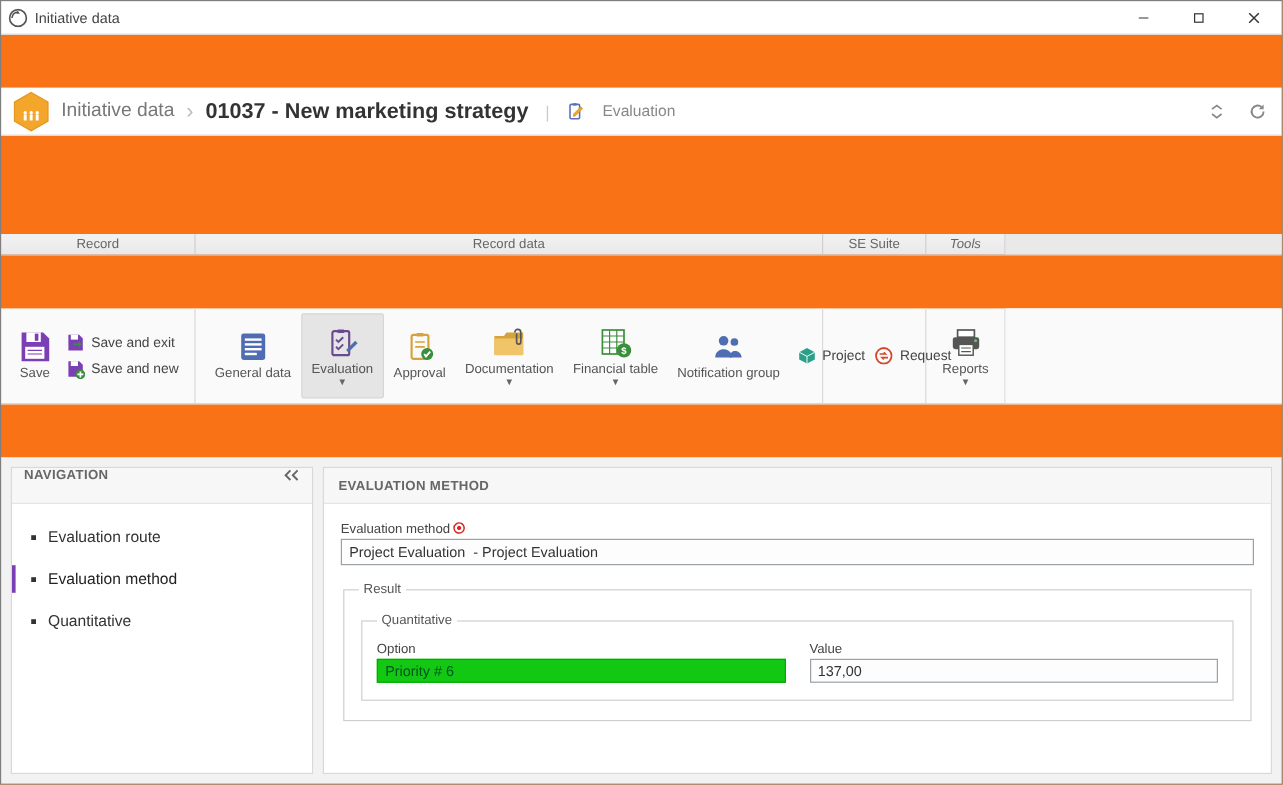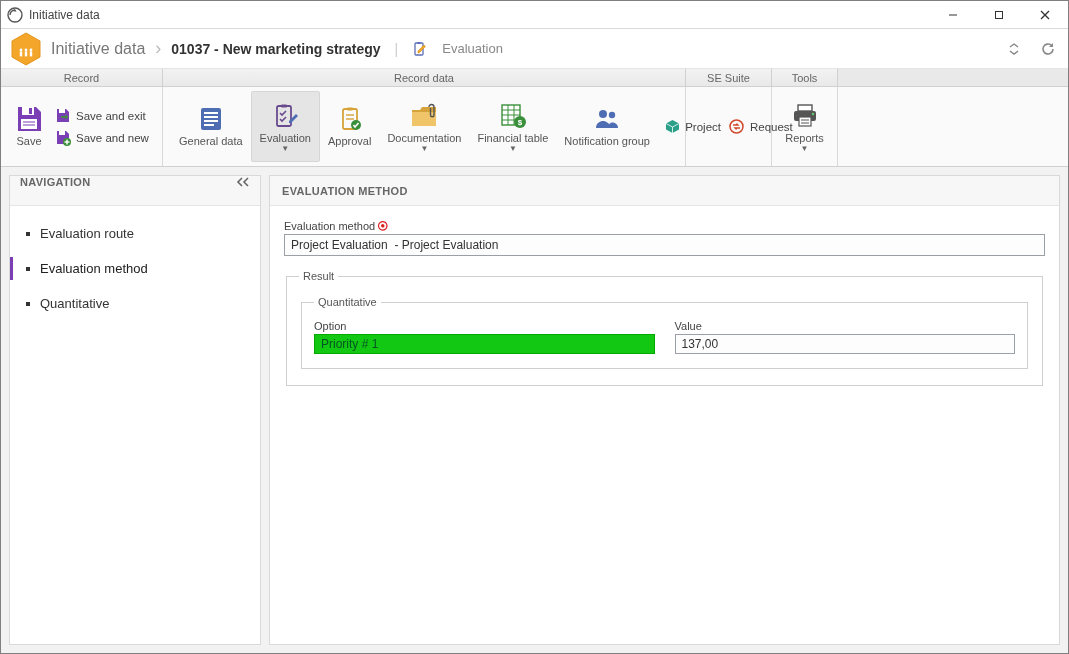--- a/index.html
+++ b/index.html
@@ -1,46 +1,46 @@
 <!DOCTYPE html>
 <html><head>
 <meta charset="utf-8">
 <style>
   * { box-sizing: border-box; }
   html, body { margin:0; padding:0; font-family: Arial, Helvetica, sans-serif; font-size:12px; color:#333; background:#fff; }
-  .window { width:1069px; height:654px; border:1px solid #7f7f7f; display:flex; flex-direction:column; background:#f97316; }
+  .window { width:1069px; height:654px; border:1px solid #7f7f7f; display:flex; flex-direction:column; background:#f97316;gap:44px; }
   
   .titlebar { height:28px; background:#fff; display:flex; align-items:center; padding:0 0 0 6px; border-bottom:1px solid #d9d9d9;}
   .titlebar .ticon { width:16px; height:16px; margin-right:6px; display:flex; align-items:center; justify-content:center;}
   .titlebar .ttext { flex:0 0 auto; color:#444; }
   .titlebar .spacer { flex:1; }
   .winbtn { width:46px; height:28px; display:flex; align-items:center; justify-content:center; color:#333; }
   .winbtn svg { width:10px; height:10px; }
 
   
   .headerband { height:40px; background:#fff; display:flex; align-items:center; padding:0 10px; gap:10px; border-bottom:1px solid #e5e5e5;}
   .hexbadge { width:30px; height:34px; position:relative; display:flex; align-items:center; justify-content:center;}
   .hexbadge svg { display:block;}
   .bc-text1 { color:#777; font-size:16px; }
   .bc-sep { color:#bbb; font-size:18px; }
-  .bc-text2 { color:#333; font-size:14px; font-weight:bold; }
+  .bc-text2 { color:#333; font-size:18px; font-weight:bold; }
   .bc-div { color:#ccc; margin:0 4px; font-size:14px;}
   .bc-evic { display:flex; align-items:center; color:#5B6FB7;}
   .bc-evtext { color:#888; font-size:13px; margin-left:4px;}
   .hb-spacer { flex:1; }
   .hb-right { display:flex; gap:14px; align-items:center; color:#777;}
   .hb-right .ibtn { width:20px; height:20px; display:flex; align-items:center; justify-content:center;}
 
   
-  .groupsrow { height:18px; background:linear-gradient(#f2f2f2,#e9e9e9); display:flex; border-bottom:1px solid #d0d0d0; color:#666; font-size:11px;}
+  .groupsrow { height:18px; background:linear-gradient(#f2f2f2,#e9e9e9); display:flex; border-bottom:1px solid #d0d0d0; color:#666; font-size:11px;margin-top:38px;}
   .groupsrow .glabel { display:flex; align-items:center; justify-content:center; border-right:1px solid #d0d0d0;}
   .gl-record { width:162px;}
   .gl-rdata { flex:1;}
   .gl-sesuite { width:86px;}
-  .gl-tools { width:66px;}
+  .gl-tools { width:66px;font-style:italic;}
   .gl-rest { flex:0 0 auto; width:230px; background:#e9e9e9;}
 
   
   .ribbon { height:80px; background:#fafafa; display:flex; border-bottom:1px solid #d0d0d0;}
   .ribbon .sect { border-right:1px solid #d9d9d9; display:flex; align-items:stretch;}
   .sect-record { width:162px; padding:4px 6px; gap:4px;}
   .bigbtn { display:flex; flex-direction:column; align-items:center; justify-content:center; gap:2px; padding:2px 4px; border-radius:2px; min-width:44px;}
   .bigbtn.active { background:#e5e5e5; border:1px solid #d6d6d6;}
   .bigbtn .blabel { font-size:11px; color:#555; text-align:center; line-height:1.1;}
   .bigbtn .caret { font-size:8px; color:#666; line-height:4px;}
@@ -372,21 +372,21 @@
         <input type="text" class="txtinput" readonly="" value="Project Evaluation  - Project Evaluation" style="">
 
         <fieldset class="result">
           <legend>Result</legend>
           <fieldset class="quant">
             <legend>Quantitative</legend>
             <div class="row2">
               <div class="col">
                 <span class="fieldlbl">Option</span>
                 <div class="optionbox">
-                  <span>Priority # 1</span>
+                  <span>Priority # 6</span>
                 </div>
               </div>
               <div class="col">
                 <span class="fieldlbl">Value</span>
                 <div class="valuebox">
                   <span>137,00</span>
                 </div>
               </div>
             </div>
           </fieldset>

